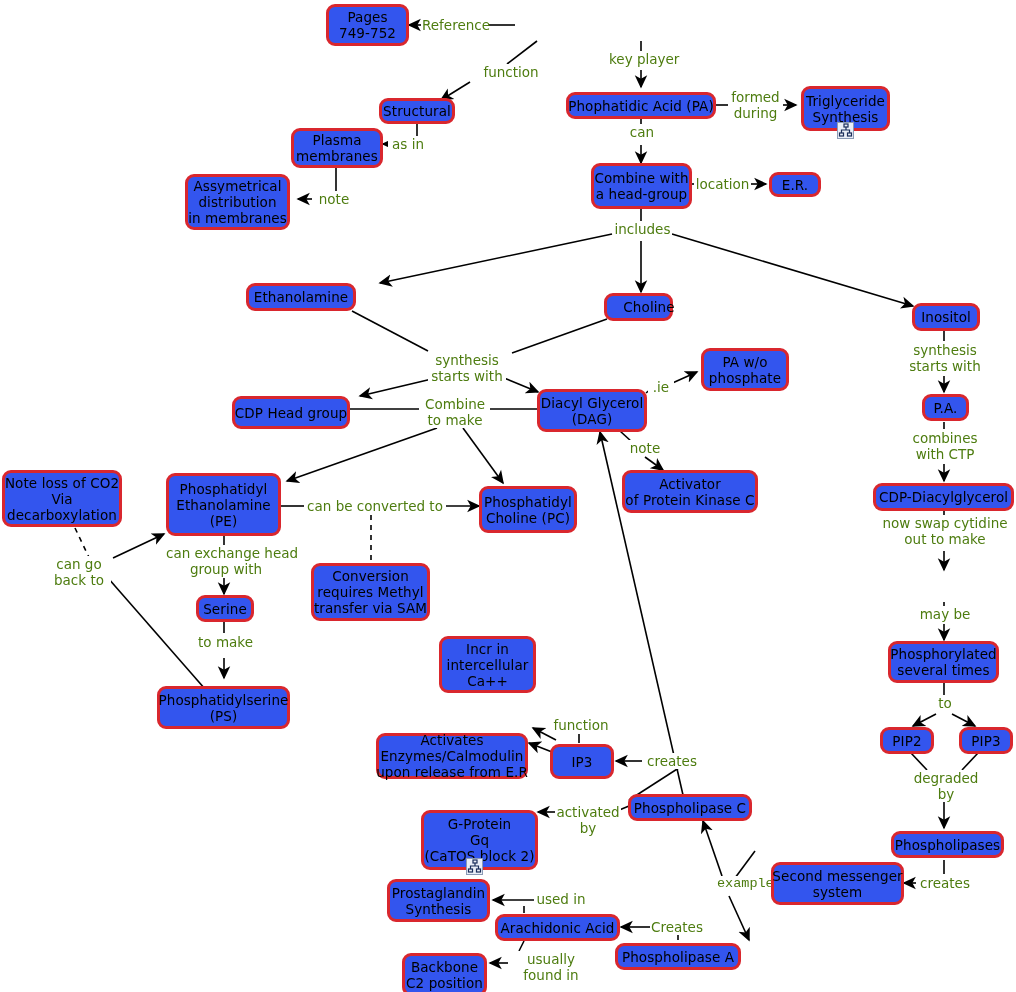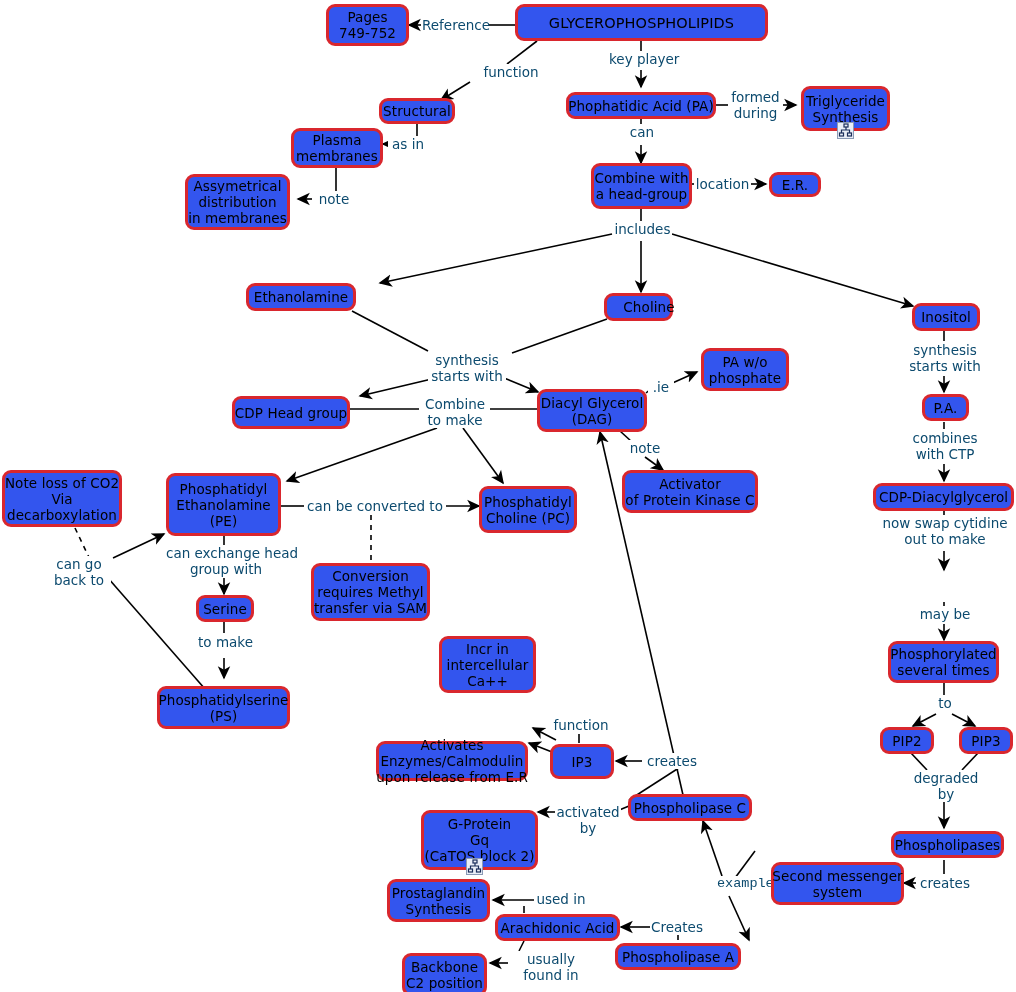--- a/index.html
+++ b/index.html
@@ -44,21 +44,21 @@
     padding: 3px 7px;
     white-space: pre;
     letter-spacing: 0.1px;
   }
   .node.big {
     font-size: 14.5px;
   }
   .elabel {
     position: absolute;
     z-index: 2;
-    color: #0c4a6e;
+    color: #4d7c0f;
     font-size: 13.5px;
     line-height: 16px;
     text-align: center;
     white-space: pre;
     background: #ffffff;
     padding: 0 1px;
   }
   .mapicon {
     position: absolute;
     z-index: 4;
@@ -199,21 +199,20 @@
       <line x1="536" y1="900" x2="493" y2="900" marker-end="url(#ah)"></line>
 
       <line x1="524" y1="941" x2="519" y2="951"></line>
       <line x1="508" y1="963" x2="490" y2="963" marker-end="url(#ah)"></line>
     </g>
   </svg>
 
   <div class="node" style="left:326px;top:4px;width:83px;height:42px;"><span>Pages
 749-752</span></div>
 
-  <div class="node big" style="left:515px;top:4px;width:253px;height:37px;"><span>GLYCEROPHOSPHOLIPIDS</span></div>
 
   <div class="node" style="left:379px;top:98px;width:76px;height:26px;"><span>Structural</span></div>
 
   <div class="node" style="left:291px;top:128px;width:92px;height:40px;"><span>Plasma
 membranes</span></div>
 
   <div class="node" style="left:185px;top:174px;width:105px;height:56px;"><span>Assymetrical
 distribution
 in membranes</span></div>
 
@@ -281,21 +280,21 @@
 several times</span></div>
 
   <div class="node" style="left:439px;top:636px;width:97px;height:57px;"><span>Incr in
 intercellular
 Ca++</span></div>
 
   <div class="node" style="left:880px;top:727px;width:54px;height:27px;"><span>PIP2</span></div>
 
   <div class="node" style="left:959px;top:727px;width:54px;height:27px;"><span>PIP3</span></div>
 
-  <div class="node" style="left:376px;top:733px;width:152px;height:40px;margin-top:8px;"><span>Activates
+  <div class="node" style="left:376px;top:733px;width:152px;height:46px;"><span>Activates
 Enzymes/Calmodulin
 upon release from E.R</span></div>
 
   <div class="node" style="left:550px;top:744px;width:64px;height:35px;"><span>IP3</span></div>
 
   <div class="node" style="left:628px;top:794px;width:124px;height:27px;"><span>Phospholipase C</span></div>
 
   <div class="node" style="left:421px;top:810px;width:117px;height:60px;"><span>G-Protein
 Gq
 (CaTOS block 2)</span></div>

